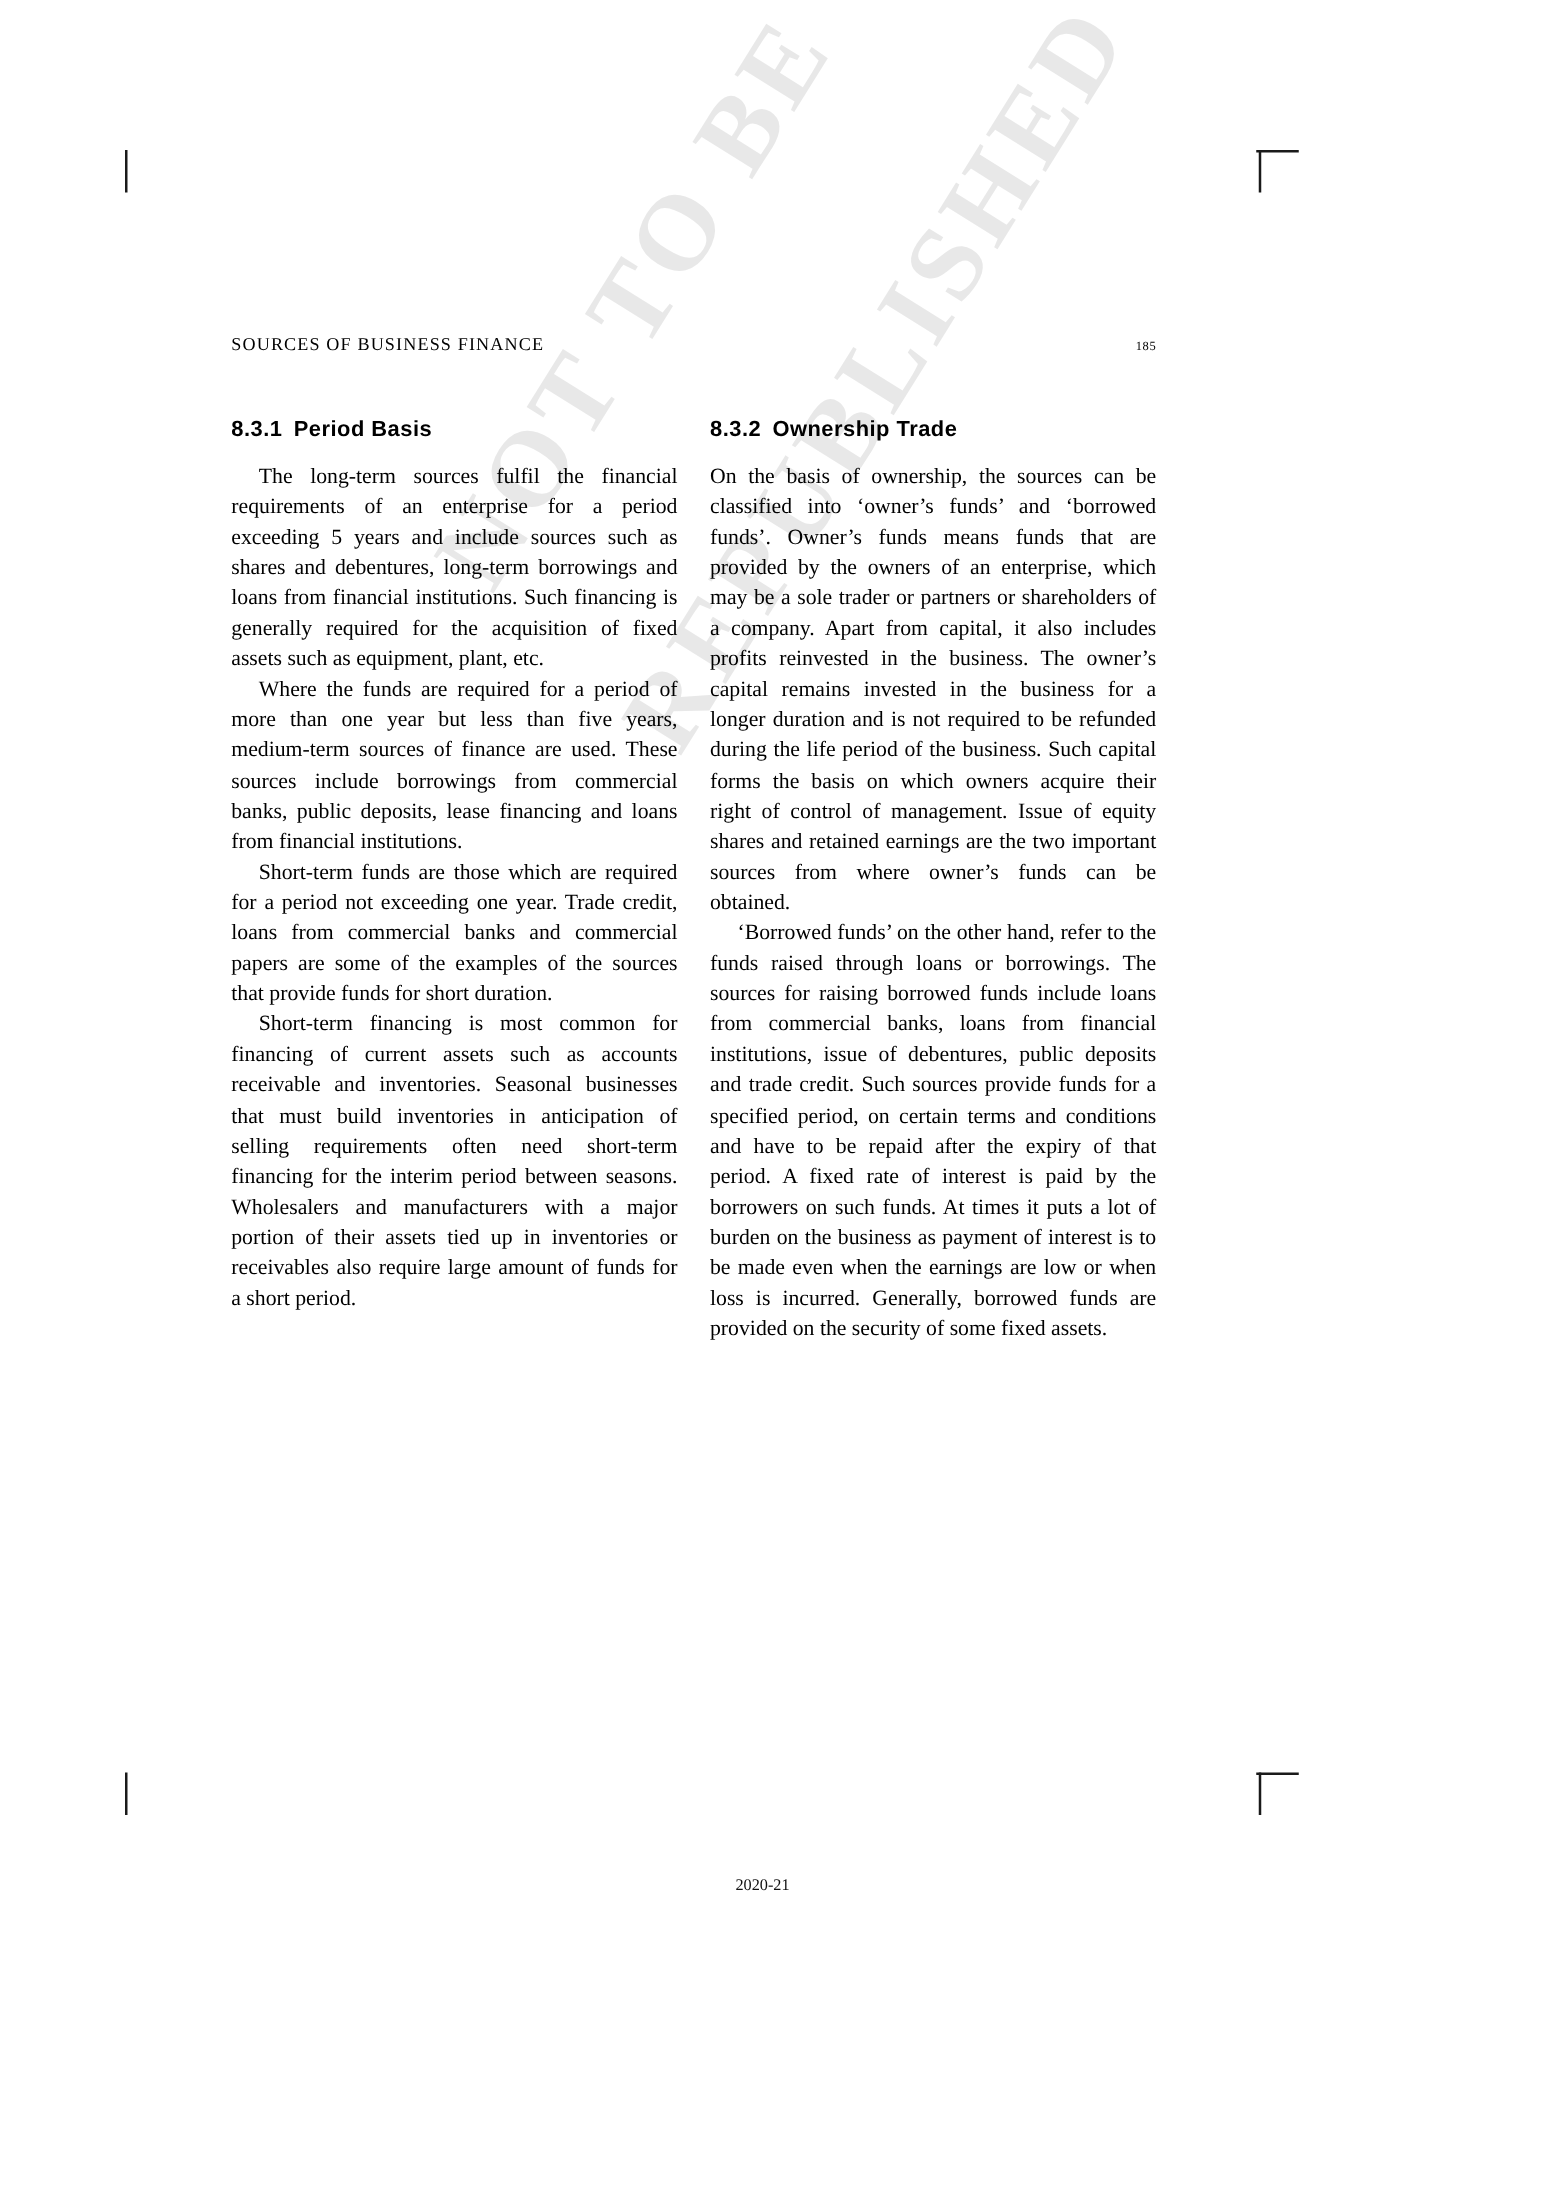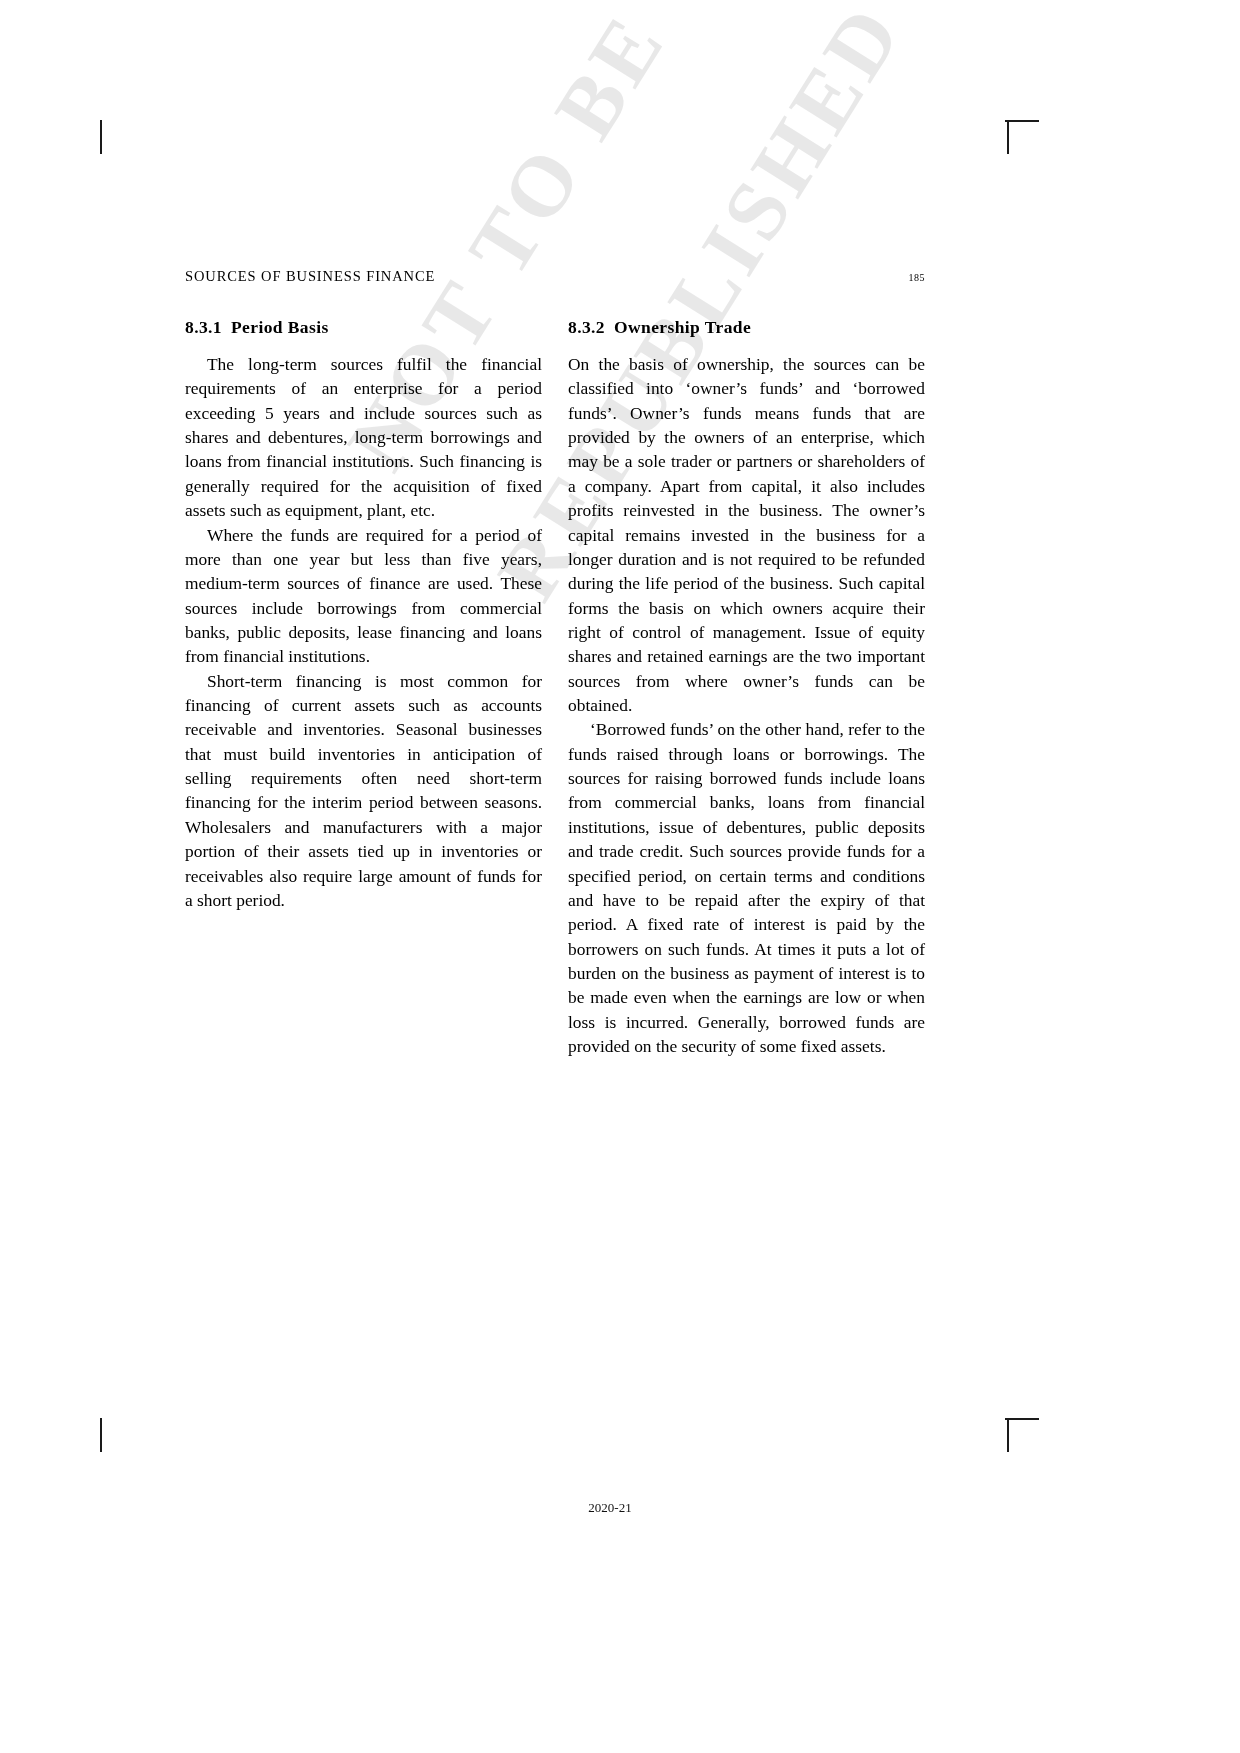--- a/index.html
+++ b/index.html
@@ -104,24 +104,24 @@
 
   .columns {
     display: flex;
     gap: 26px;
   }
   .col {
     width: 357px;
   }
 
   h3.sec-head {
-    font-family: Liberation Serif, serif;
+    font-family: Liberation Sans, sans-serif;
     font-size: 17.5px;
     font-weight: bold;
-    margin: 0 0 14px 0;
+    margin: 16px 0 14px 0;
     letter-spacing: 0.4px;
   }
   h3.sec-head .num {
     margin-right: 9px;
   }
 
   p.body {
     font-family: "Liberation Serif", serif;
     font-size: 17.4px;
     line-height: 1.40;
@@ -169,20 +169,21 @@
   </div>
 
   <div class="columns">
 
     <div class="col">
       <h3 class="sec-head">
         <span class="num">8.3.1</span><span>Period Basis</span>
       </h3>
       <p class="body indent">The long-term sources fulfil the financial requirements of an enterprise for a period exceeding 5 years and include sources such as shares and debentures, long-term borrowings and loans from financial institutions. Such financing is generally required for the acquisition of fixed assets such as equipment, plant, etc.</p>
       <p class="body indent">Where the funds are required for a period of more than one year but less than five years, medium-term sources of finance are used. These sources include borrowings from commercial banks, public deposits, lease financing and loans from financial institutions.</p>
+      <p class="body indent">Short-term funds are those which are required for a period not exceeding one year. Trade credit, loans from commercial banks and commercial papers are some of the examples of the sources that provide funds for short duration.</p>
       <p class="body indent">Short-term financing is most common for financing of current assets such as accounts receivable and inventories. Seasonal businesses that must build inventories in anticipation of selling requirements often need short-term financing for the interim period between seasons. Wholesalers and manufacturers with a major portion of their assets tied up in inventories or receivables also require large amount of funds for a short period.</p>
     </div>
 
     <div class="col">
       <h3 class="sec-head">
         <span class="num">8.3.2</span><span>Ownership Trade</span>
       </h3>
       <p class="body">On the basis of ownership, the sources can be classified into ‘owner’s funds’ and ‘borrowed funds’. Owner’s funds means funds that are provided by the owners of an enterprise, which may be a sole trader or partners or shareholders of a company. Apart from capital, it also includes profits reinvested in the business. The owner’s capital remains invested in the business for a longer duration and is not required to be refunded during the life period of the business. Such capital forms the basis on which owners acquire their right of control of management. Issue of equity shares and retained earnings are the two important sources from where owner’s funds can be obtained.</p>
       <p class="body indent">‘Borrowed funds’ on the other hand, refer to the funds raised through loans or borrowings. The sources for raising borrowed funds include loans from commercial banks, loans from financial institutions, issue of debentures, public deposits and trade credit. Such sources provide funds for a specified period, on certain terms and conditions and have to be repaid after the expiry of that period. A fixed rate of interest is paid by the borrowers on such funds. At times it puts a lot of burden on the business as payment of interest is to be made even when the earnings are low or when loss is incurred. Generally, borrowed funds are provided on the security of some fixed assets.</p>
     </div>

